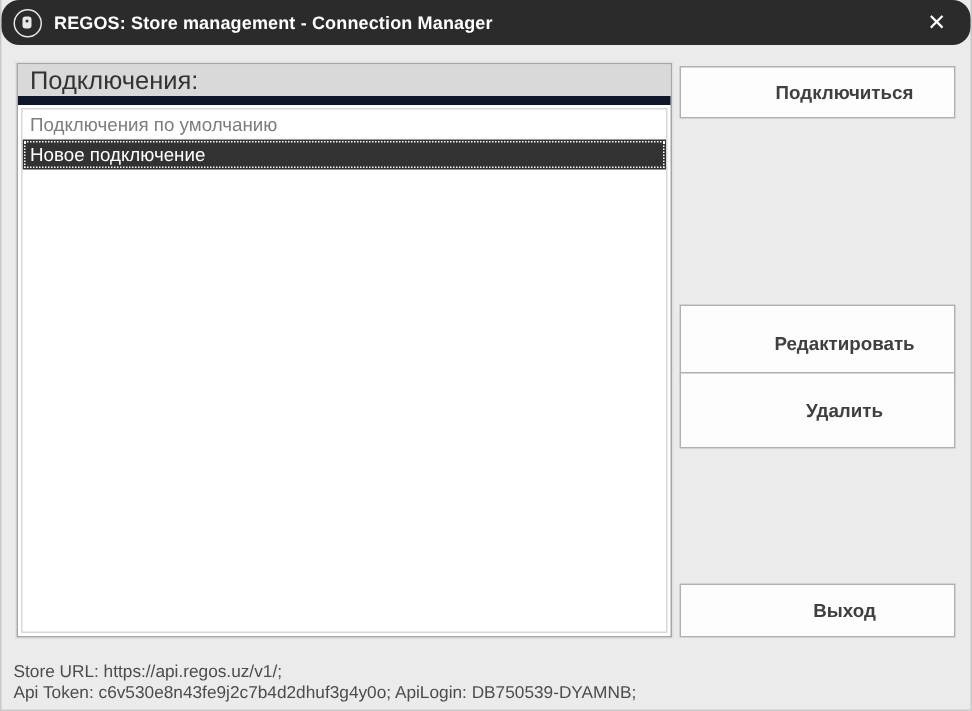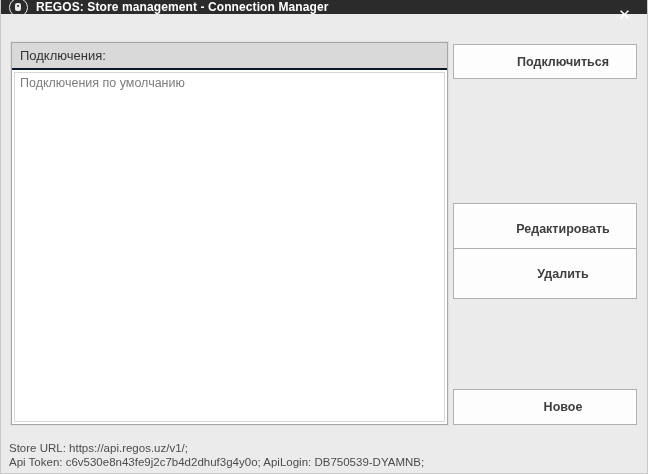--- a/index.html
+++ b/index.html
@@ -13,25 +13,26 @@
   .window {
     width: 648px; height: 474px;
     position: relative;
     background: #ebebeb;
     border-left: 1px solid #c9c9c9;
     border-right: 1px solid #c9c9c9;
     border-bottom: 1px solid #c9c9c9;
   }
   
   .titlebar {
-    position: absolute; left: 0; top: 0; right: 0; height: 14px;
+    position: absolute; left: 0; top: 0; right: 0; height: 30px;
     background: #2b2b2b;
     display: flex; align-items: center;
     padding-left: 8px;
     color: #ffffff;
+    border-radius: 12px;
   }
   .app-icon {
     width: 19px; height: 19px;
     border: 1.5px solid #e8e8e8;
     border-radius: 50%;
     position: relative;
     flex: 0 0 auto;
   }
   .app-icon .lock-body {
     position: absolute; left: 5px; top: 4px;
@@ -65,22 +66,22 @@
   .conn-panel {
     position: absolute; left: 10px; top: 42px;
     width: 437px; height: 383px;
     background: #ffffff;
     border: 1px solid #a6a6a6;
     box-shadow: 0 0 0 1px #e0e0e0;
   }
   .conn-header {
     height: 27px;
     background: #d9d9d9;
-    border-bottom: 2px solid #0f172a;
-    font-size: 13px;
+    border-bottom: 6px solid #0f172a;
+    font-size: 17px;
     color: #333333;
     display: flex; align-items: center;
     padding-left: 8px;
   }
   .conn-list {
     position: absolute; left: 2px; right: 2px; top: 29px; bottom: 2px;
     background: #ffffff;
     border: 1px solid #d7d7d7;
     overflow: hidden;
   }
@@ -137,26 +138,27 @@
       <div class="lock-hole"></div>
     </div>
     <div class="title-text">REGOS: Store management - Connection Manager</div>
     <div class="close-btn">✕</div>
   </div>
 
   <div class="conn-panel">
     <div class="conn-header">Подключения:</div>
     <div class="conn-list">
       <div class="conn-row">Подключения по умолчанию</div>
+      <div class="conn-row selected">Новое подключение</div>
     </div>
   </div>
 
   <button class="btn btn-connect">Подключиться</button>
   <button class="btn btn-edit">Редактировать</button>
   <button class="btn btn-delete">Удалить</button>
-  <button class="btn btn-exit">Новое</button>
+  <button class="btn btn-exit">Выход</button>
 
   <div class="status">
     <div>Store URL: https://api.regos.uz/v1/;</div>
     <div>Api Token: c6v530e8n43fe9j2c7b4d2dhuf3g4y0o; ApiLogin: DB750539-DYAMNB;</div>
   </div>
 
 </div>
 
 </body></html>

